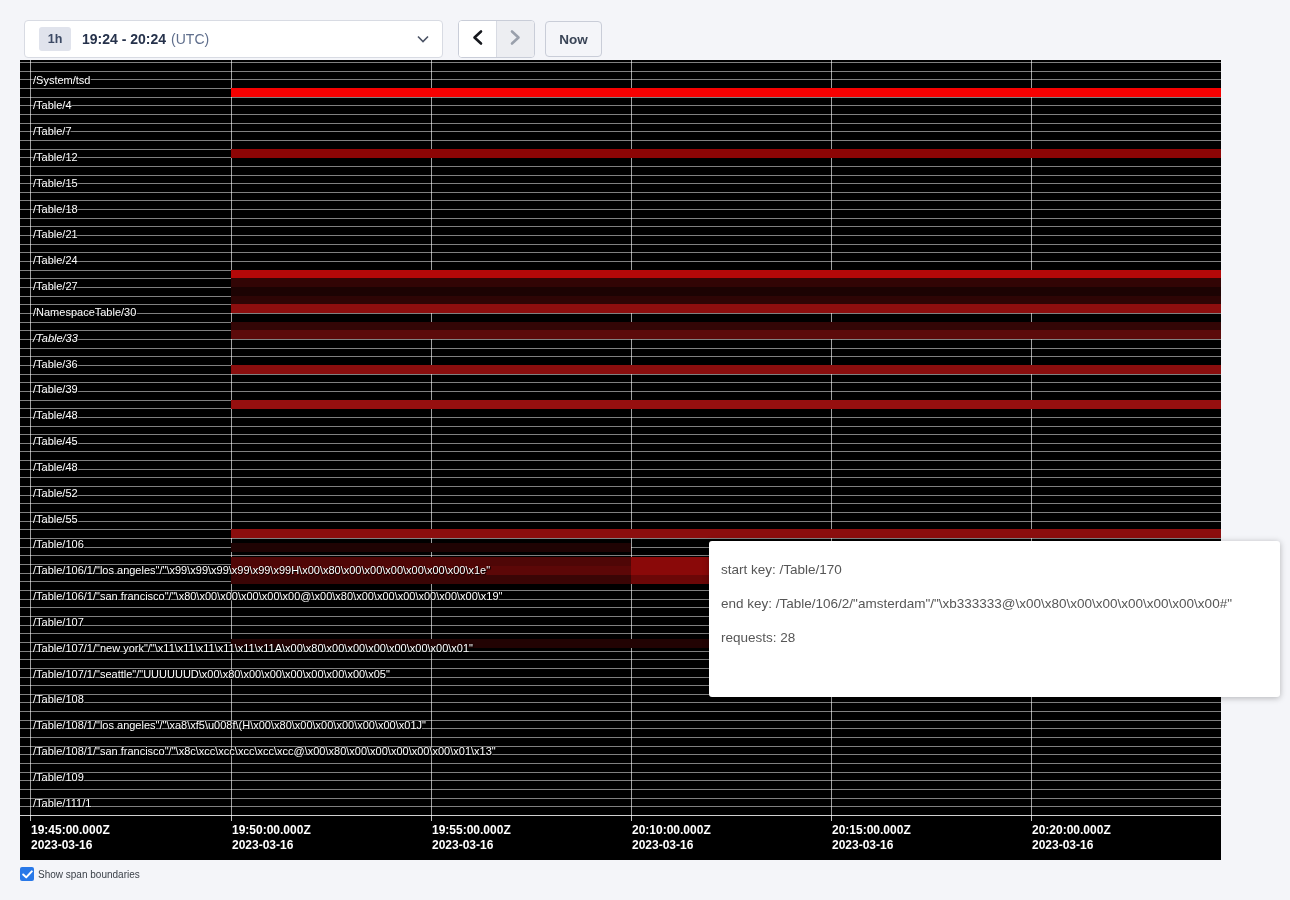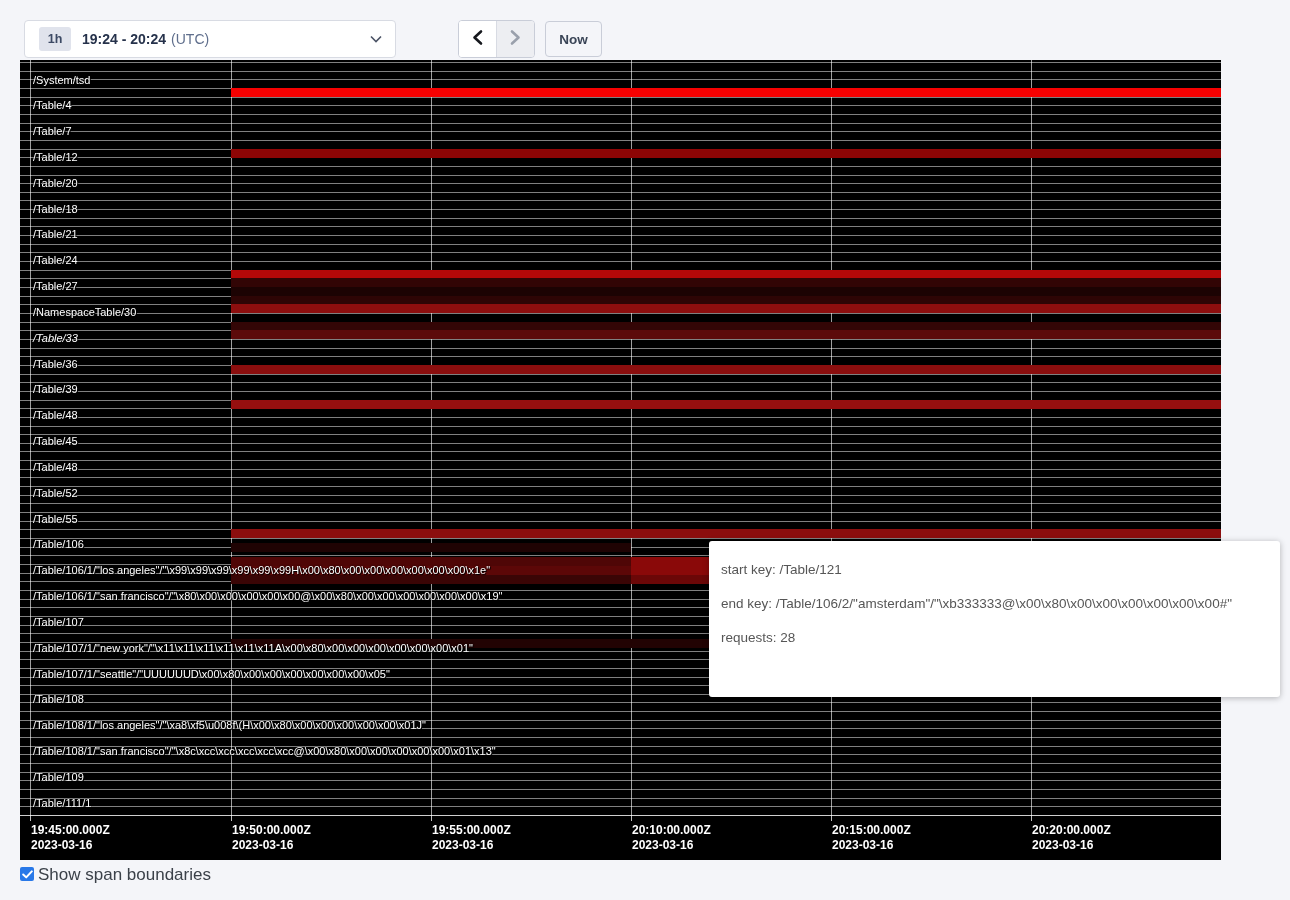--- a/index.html
+++ b/index.html
@@ -3,21 +3,21 @@
 <meta charset="utf-8">
 <style>
   html,body{margin:0;padding:0;}
   body{
     width:1290px;height:900px;position:relative;overflow:hidden;
     background:#f4f5f9;
     font-family:"Liberation Sans", sans-serif;
   }
   
   .time-selector{
-    position:absolute;left:24px;top:20px;width:372px;height:38px;
+    position:absolute;left:24px;top:20px;width:419px;height:38px;
     background:#ffffff;border:1px solid #d8dbe3;border-radius:4px;
     display:flex;align-items:center;box-sizing:border-box;cursor:pointer;
   }
   .range-badge{
     margin-left:14px;width:32px;height:24px;border-radius:3px;
     background:#e0e3ec;color:#3c4964;font-size:12.5px;font-weight:bold;
     display:flex;align-items:center;justify-content:center;
   }
   .range-text{margin-left:11px;font-size:14px;font-weight:bold;color:#26324b;}
   .range-suffix{margin-left:5px;font-size:14px;color:#5f6e8c;}
@@ -61,21 +61,21 @@
     padding:12px 16px 10px 12px;z-index:20;
     font-size:13.5px;color:#565656;line-height:34px;
   }
   .tooltip div{white-space:nowrap;}
   
   .footer-check{position:absolute;left:20px;top:867px;display:flex;align-items:flex-start;}
   .checkbox{
     width:14px;height:14px;border-radius:2px;background:#2878e8;
     display:flex;align-items:center;justify-content:center;cursor:pointer;
   }
-  .checkbox-label{margin-left:4px;font-size:17px;color:#3b4149;line-height:15px;}
+  .checkbox-label{margin-left:4px;font-size:10px;color:#3b4149;line-height:15px;}
 </style>
 </head>
 <body>
 
 <div class="time-selector">
   <span class="range-badge">1h</span>
   <span class="range-text">19:24 - 20:24</span>
   <span class="range-suffix">(UTC)</span>
   <span class="selector-chevron">
     <svg width="12" height="8" viewBox="0 0 12 8">
@@ -222,21 +222,21 @@
       <div class="band" style="top: 506px; height: 9px; left: 611px; width: 590px; background: rgb(138, 9, 9);"></div>
       <div class="band" style="top: 515px; height: 9px; left: 211px; width: 400px; background: rgb(58, 5, 5);"></div>
       <div class="band" style="top: 515px; height: 9px; left: 611px; width: 590px; background: rgb(107, 7, 7);"></div>
       <div class="band" style="top: 579px; height: 9px; left: 211px; width: 990px; background: rgb(34, 3, 3);"></div>
     </div>
   <div id="rowlabels">
       <div class="row-label" style="top: 13.5px;">/System/tsd</div>
       <div class="row-label" style="top: 39.33px;">/Table/4</div>
       <div class="row-label" style="top: 65.16px;">/Table/7</div>
       <div class="row-label" style="top: 90.99px;">/Table/12</div>
-      <div class="row-label" style="top: 116.82px;">/Table/20</div>
+      <div class="row-label" style="top: 116.82px;">/Table/15</div>
       <div class="row-label" style="top: 142.65px;">/Table/18</div>
       <div class="row-label" style="top: 168.48px;">/Table/21</div>
       <div class="row-label" style="top: 194.31px;">/Table/24</div>
       <div class="row-label" style="top: 220.14px;">/Table/27</div>
       <div class="row-label" style="top: 245.97px;">/NamespaceTable/30</div>
       <div class="row-label" style="top: 271.8px; font-style: italic;">/Table/33</div>
       <div class="row-label" style="top: 297.63px;">/Table/36</div>
       <div class="row-label" style="top: 323.46px;">/Table/39</div>
       <div class="row-label" style="top: 349.29px;">/Table/48</div>
       <div class="row-label" style="top: 375.12px;">/Table/45</div>
@@ -286,21 +286,21 @@
         <div>2023-03-16</div>
       </div>
       <div class="axis-label" style="left: 1012px;">
         <div>20:20:00.000Z</div>
         <div>2023-03-16</div>
       </div>
     </div>
 </div>
 
 <div class="tooltip">
-  <div>start key: /Table/121</div>
+  <div>start key: /Table/170</div>
   <div>end key: /Table/106/2/"amsterdam"/"\xb333333@\x00\x80\x00\x00\x00\x00\x00\x00#"</div>
   <div>requests: 28</div>
 </div>
 
 <div class="footer-check">
   <span class="checkbox">
     <span>
       <svg width="11" height="9" viewBox="0 0 11 9">
           <polyline points="1.2,4.5 4.2,7.4 9.8,1.4" stroke="#ffffff" stroke-width="2" fill="none" stroke-linecap="round" stroke-linejoin="round"></polyline>
         </svg>

